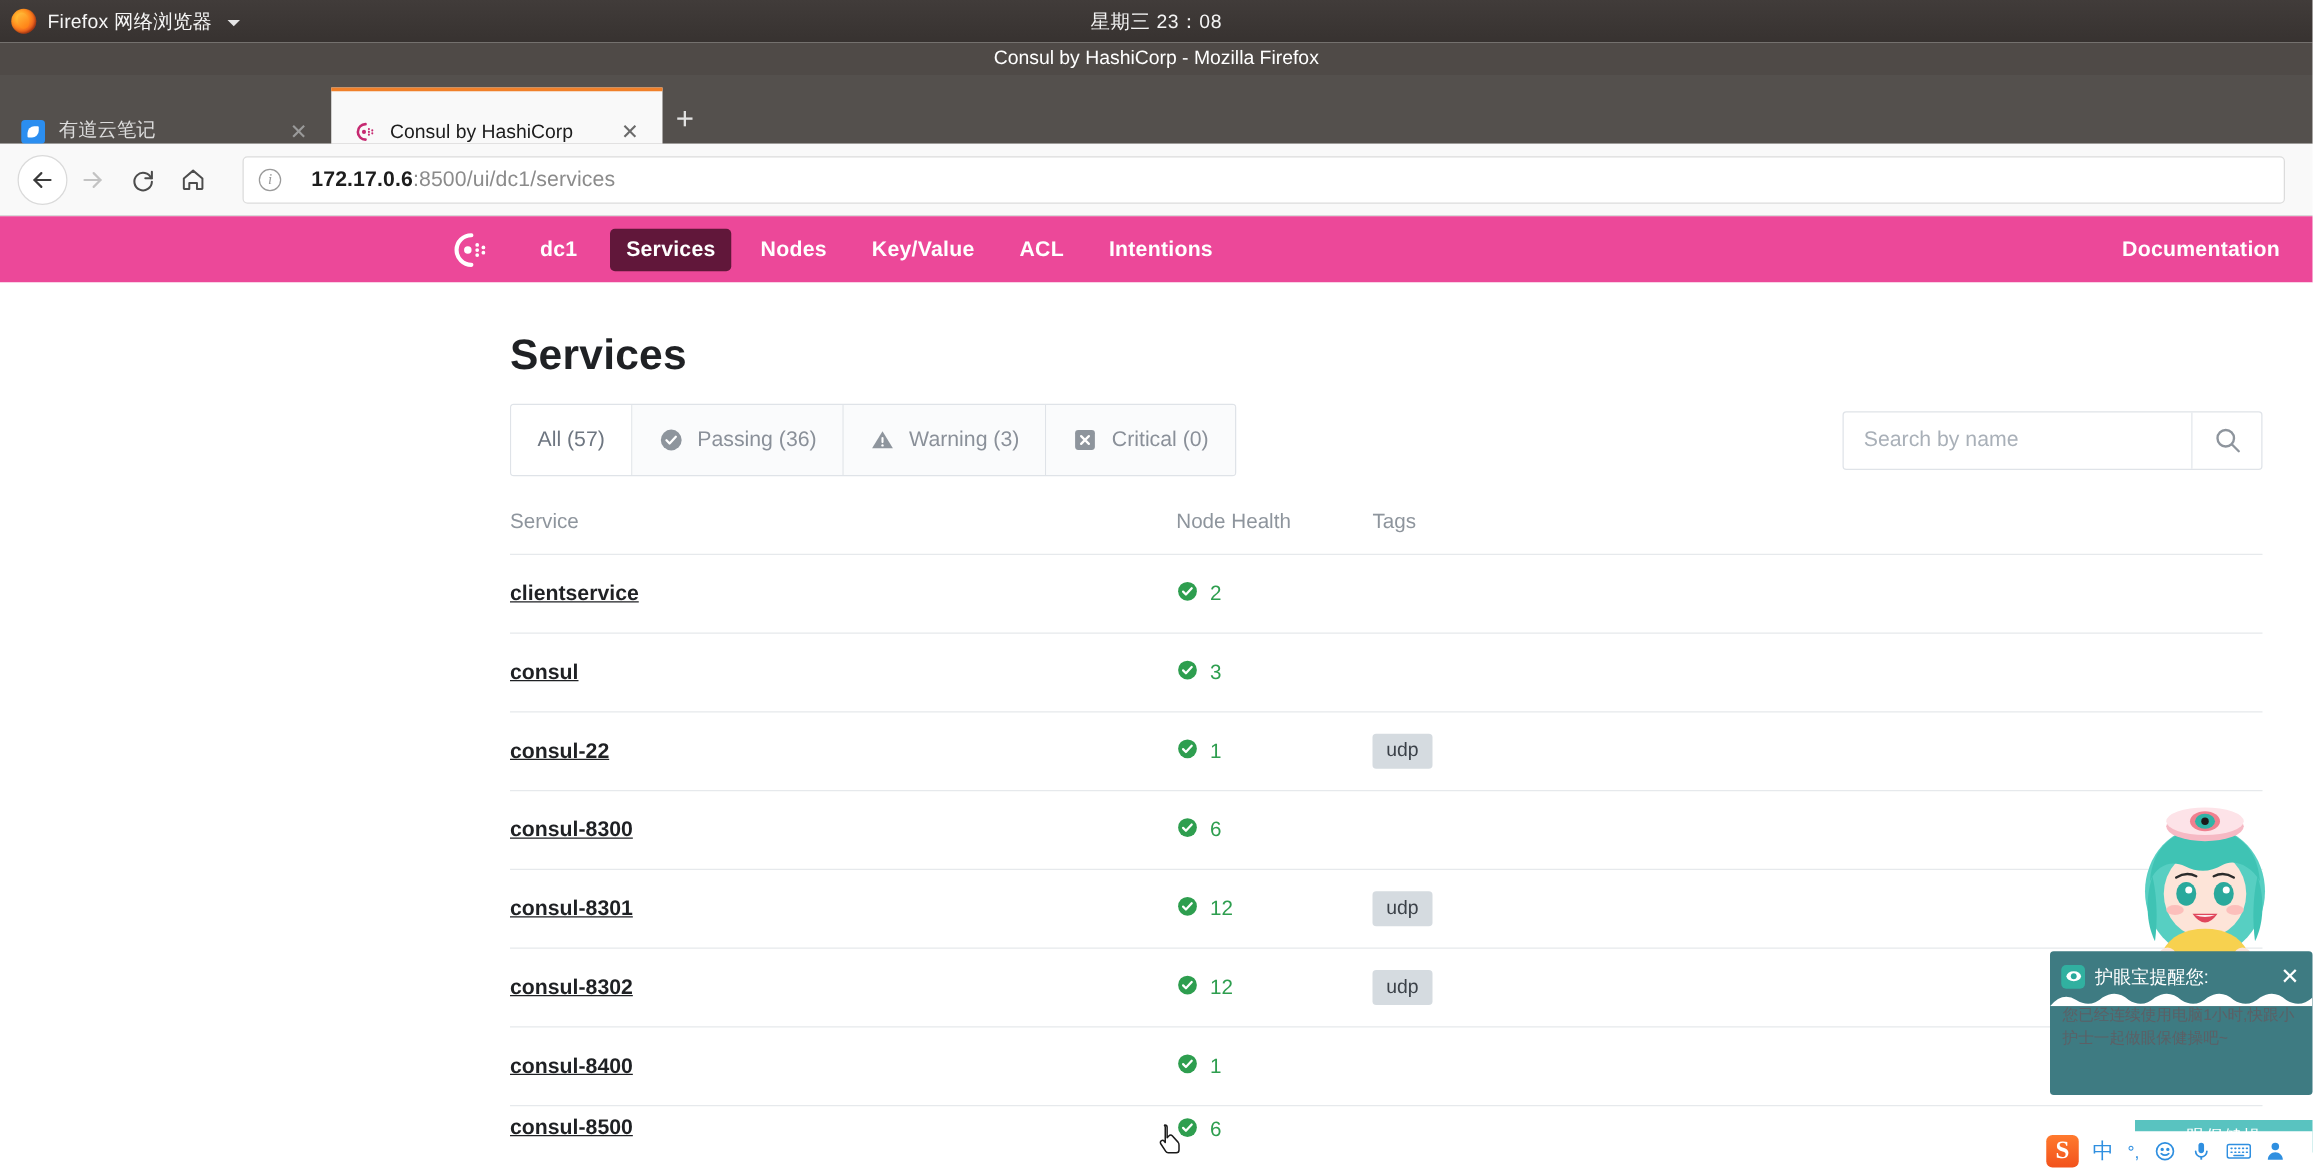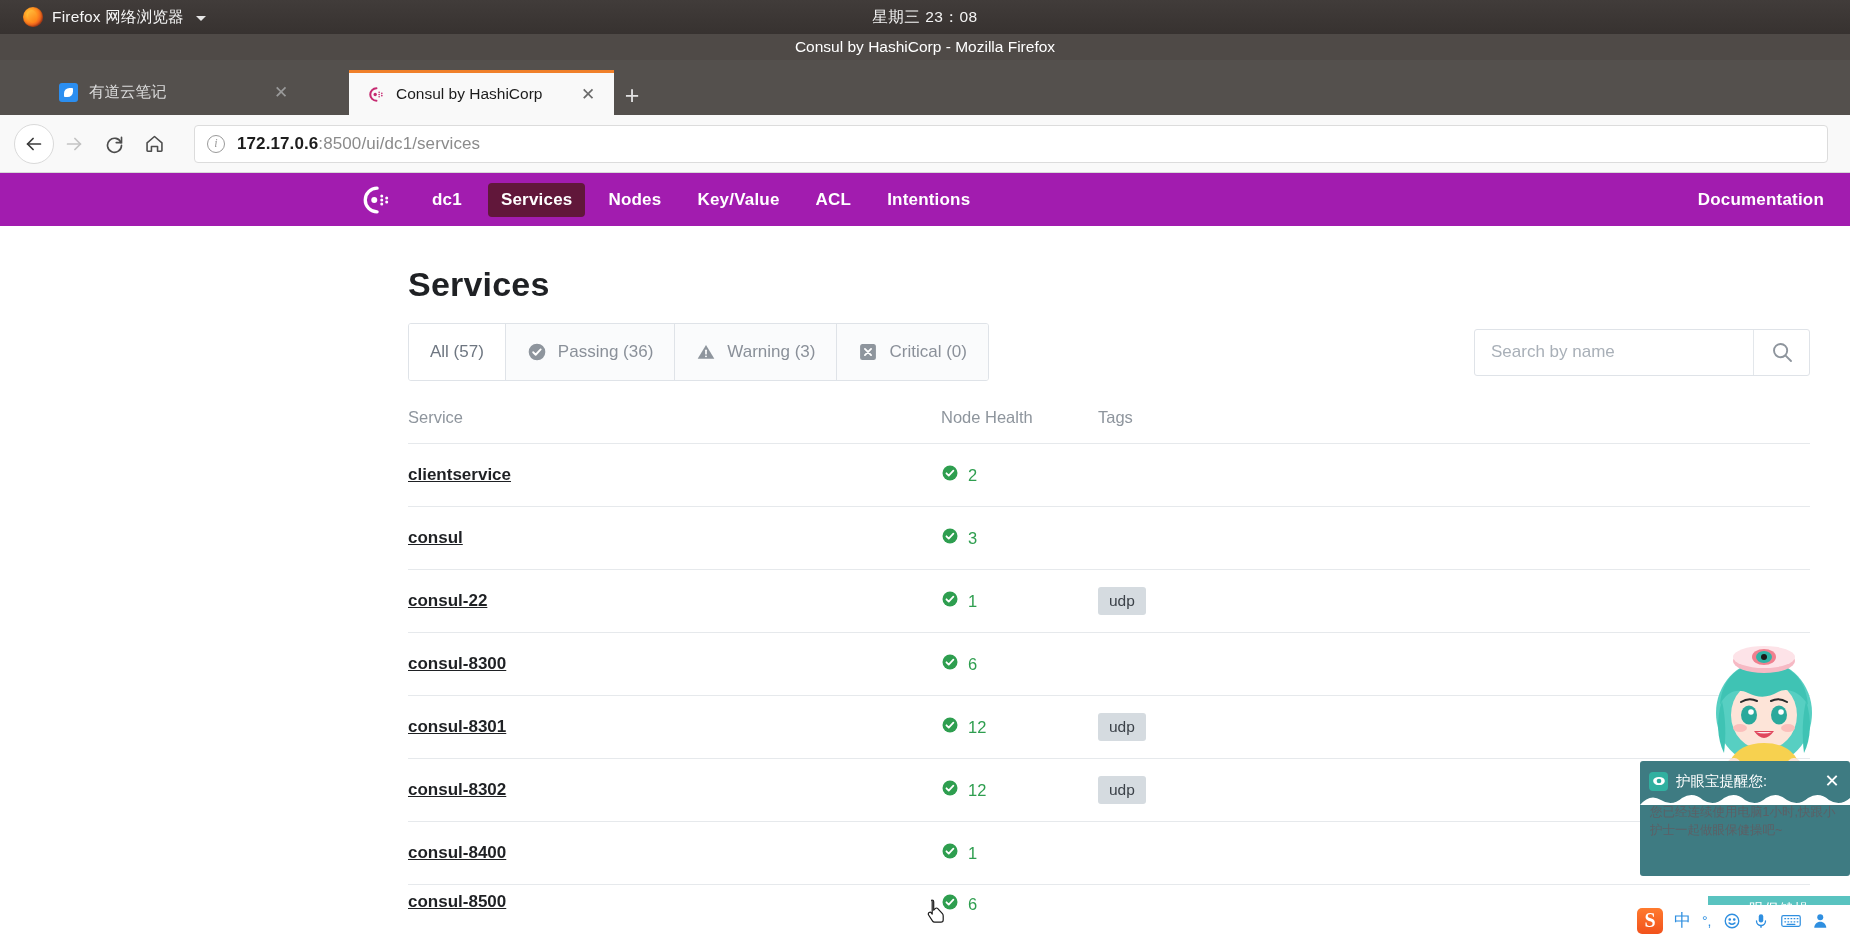--- a/index.html
+++ b/index.html
@@ -10,21 +10,21 @@
     background: #fff;
   }
 
   
   .os-panel {
     position: absolute; top: 0; left: 0; width: 1850px; height: 34px;
     background: linear-gradient(180deg,#413c3a 0%,#373230 100%);
     color: #f2f2f2;
     display: flex; align-items: center;
   }
-  .os-panel-left { display: flex; align-items: center; gap: 9px; padding-left: 23px; }
+  .os-panel-left { display: flex; align-items: center; gap: 9px; padding-left: 9px; }
   .ff-mini-logo {
     width: 20px; height: 20px; border-radius: 50%;
     background: radial-gradient(circle at 35% 35%, #ffd23a 0%, #ff8a1e 42%, #e6491c 78%, #a32a16 100%);
     box-shadow: inset -1px -1px 2px rgba(0,0,0,.35);
     position: relative;
   }
   .ff-mini-logo::after {
     content:""; position:absolute; left:5px; top:3px; width:9px;height:13px;
     border-radius: 50% 50% 45% 45%;
     background: linear-gradient(160deg,#ffb game 0%,#ff7a12 100%);
@@ -49,23 +49,23 @@
     color: #ffffff; font-size: 15.5px; font-weight: normal;
   }
 
   
   .tabstrip {
     position: absolute; top: 60px; left: 0; width: 1850px; height: 55px;
     background: #54504d;
     display: flex; align-items: flex-end;
   }
   .tab {
-    height: 45px; display: flex; align-items: center; gap: 11px;
+    height: 45px; display: flex; align-items: flex-end; gap: 11px;
     padding: 0 16px 0 17px; position: relative; min-width: 200px;
-    font-size: 15.5px; color: #dcdcdc; margin-left: 42px;
+    font-size: 15.5px; color: #dcdcdc;
   }
   .tab.inactive { width: 265px; }
   .tab.active {
     background: #f9f9f9; color: #1c1c1c; width: 265px;
     border-top: 3px solid #f0802a;
   }
   .tab-favicon { width: 19px; height: 19px; flex: 0 0 19px; border-radius: 3px; }
   .fav-youdao { background: #2b8ef0; position: relative; }
   .fav-youdao::after {
     content:""; position:absolute; left:5px; top:5px; width:9px; height:9px;
@@ -103,26 +103,26 @@
     flex: 1; height: 38px; margin-left: 20px; margin-right: 8px;
     background: #ffffff; border: 1px solid #dcdcdc; border-radius: 4px;
     display: flex; align-items: center; padding: 0 12px; gap: 12px;
   }
   .url-info {
     width: 18px; height: 18px; border-radius: 50%; border: 1.6px solid #9a9a9a;
     color: #9a9a9a; font-size: 12px; display:flex;align-items:center;justify-content:center;
     font-family: "Liberation Serif", serif; font-style: italic; flex: 0 0 18px;
   }
   .url-text { font-size: 17px; color: #8b8b8b; letter-spacing: .1px; }
-  .url-text b { color: #1d1d1d; font-weight: bold; }
+  .url-text b { color: #1d1d1d; font-weight: bold; margin-left: 12px; }
 
   
   .consul-nav {
     position: absolute; top: 173px; left: 0; width: 1850px; height: 53px;
-    background: #a21caf; display: flex; align-items: center;
+    background: #ec4899; display: flex; align-items: center;
     padding-left: 357px; padding-right: 26px; gap: 0;
   }
   .consul-logo { width: 36px; height: 36px; margin-right: 26px; flex: 0 0 36px; }
   .cnav-item {
     font-size: 17px; color: #ffffff; font-weight: bold;
     padding: 7px 13px; border-radius: 4px; white-space: nowrap; margin-right: 10px;
     letter-spacing: .2px;
   }
   .cnav-item.dc { font-weight: bold; margin-right: 13px; }
   .cnav-item.active { background: #61173a; }

